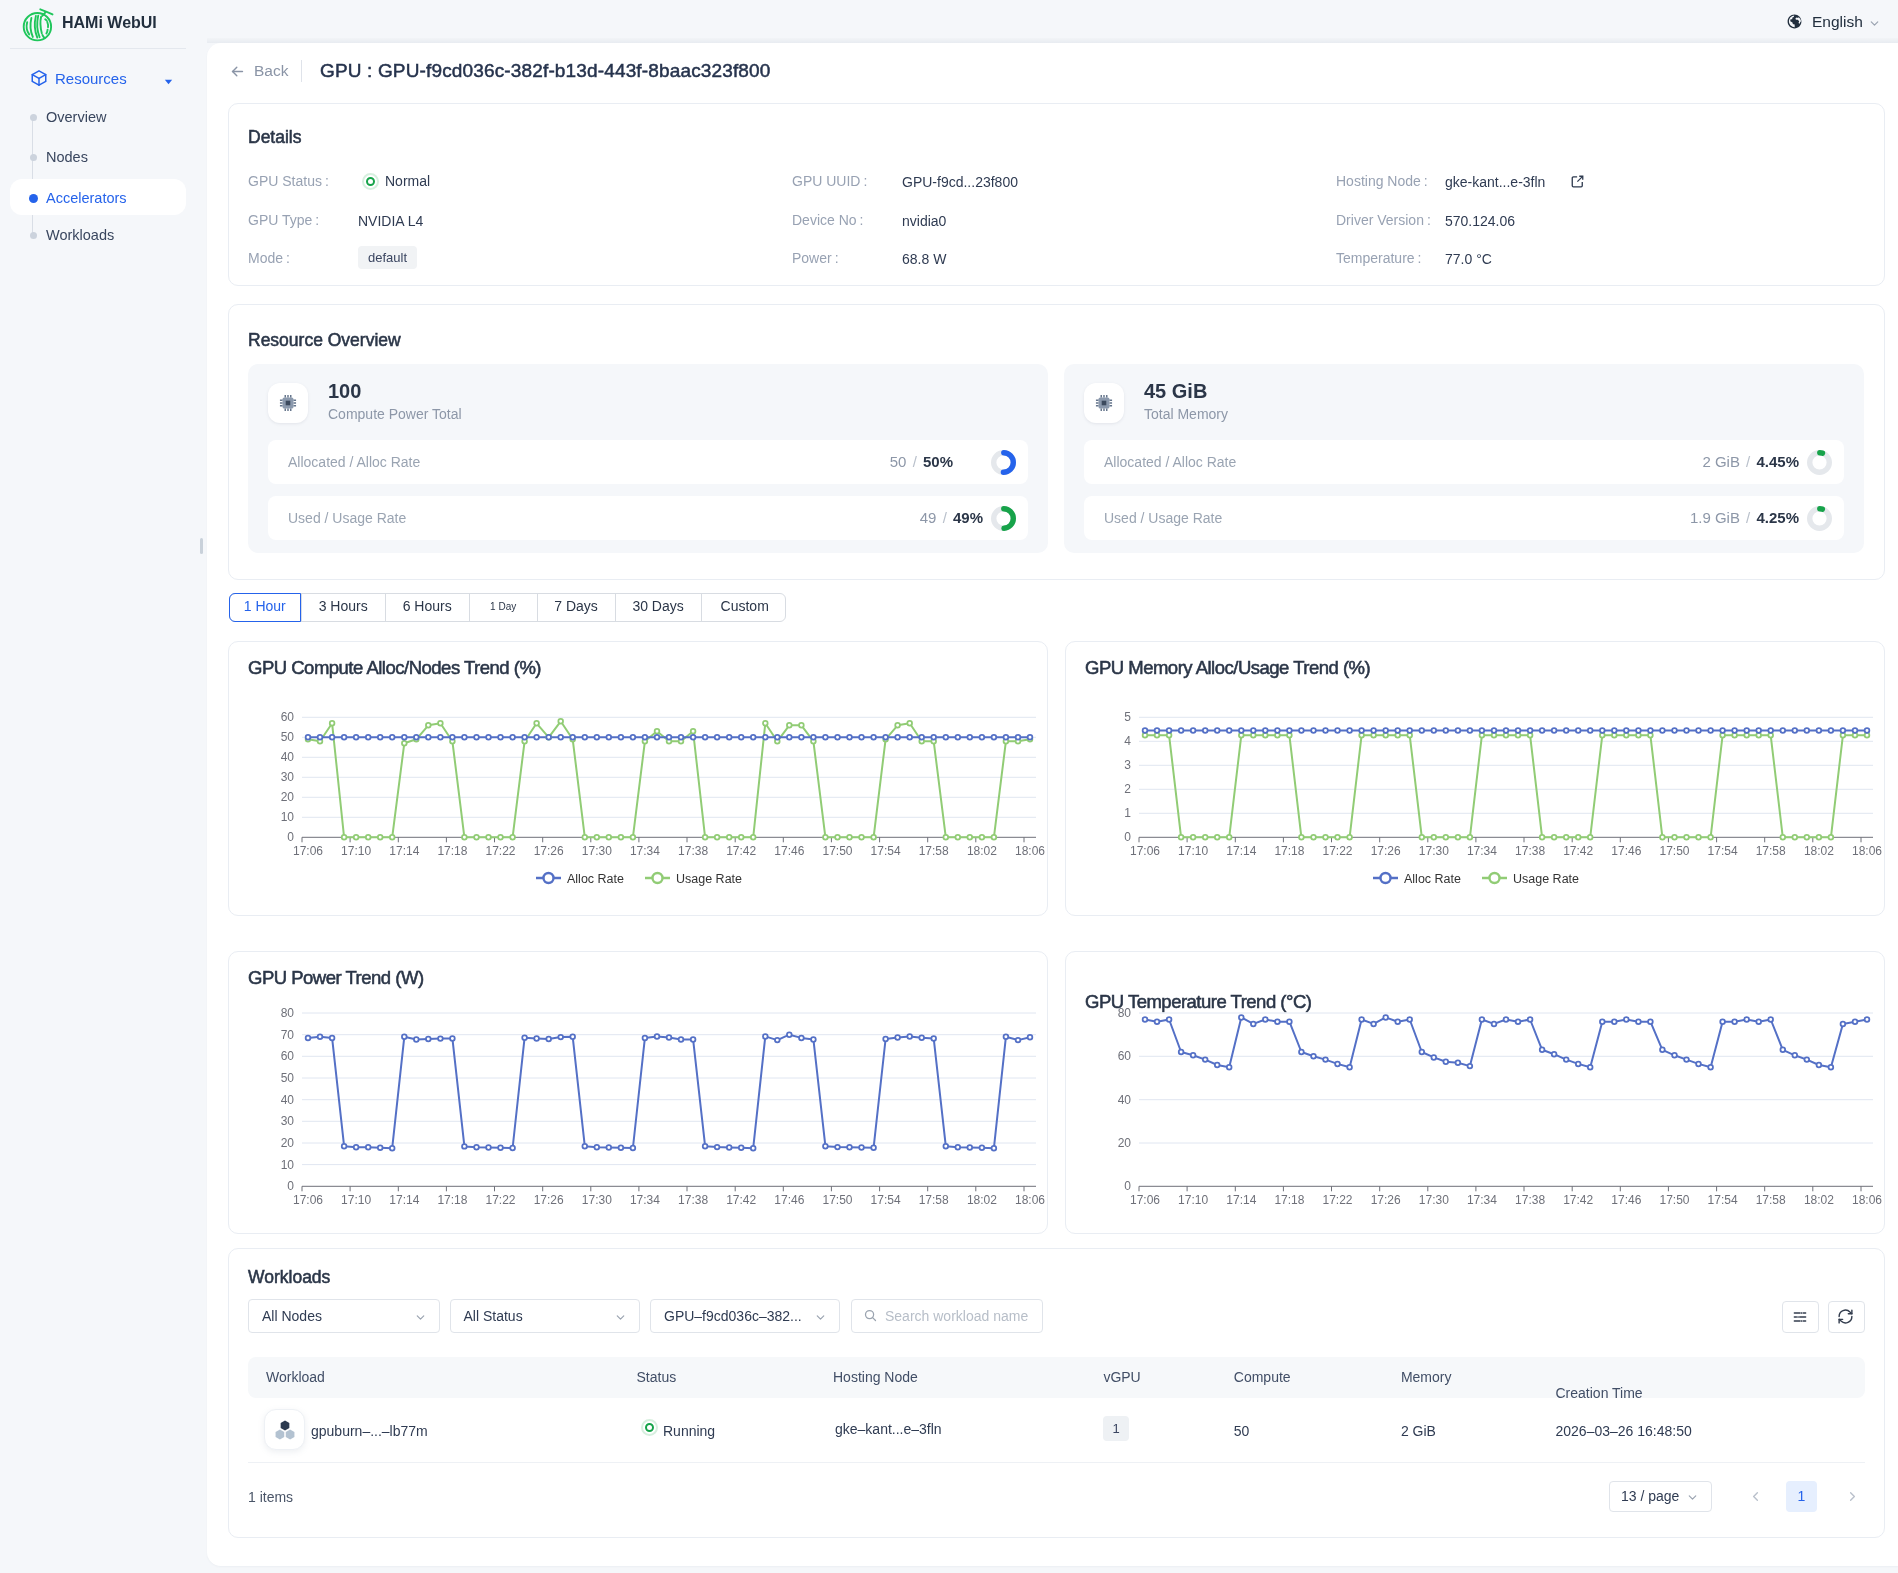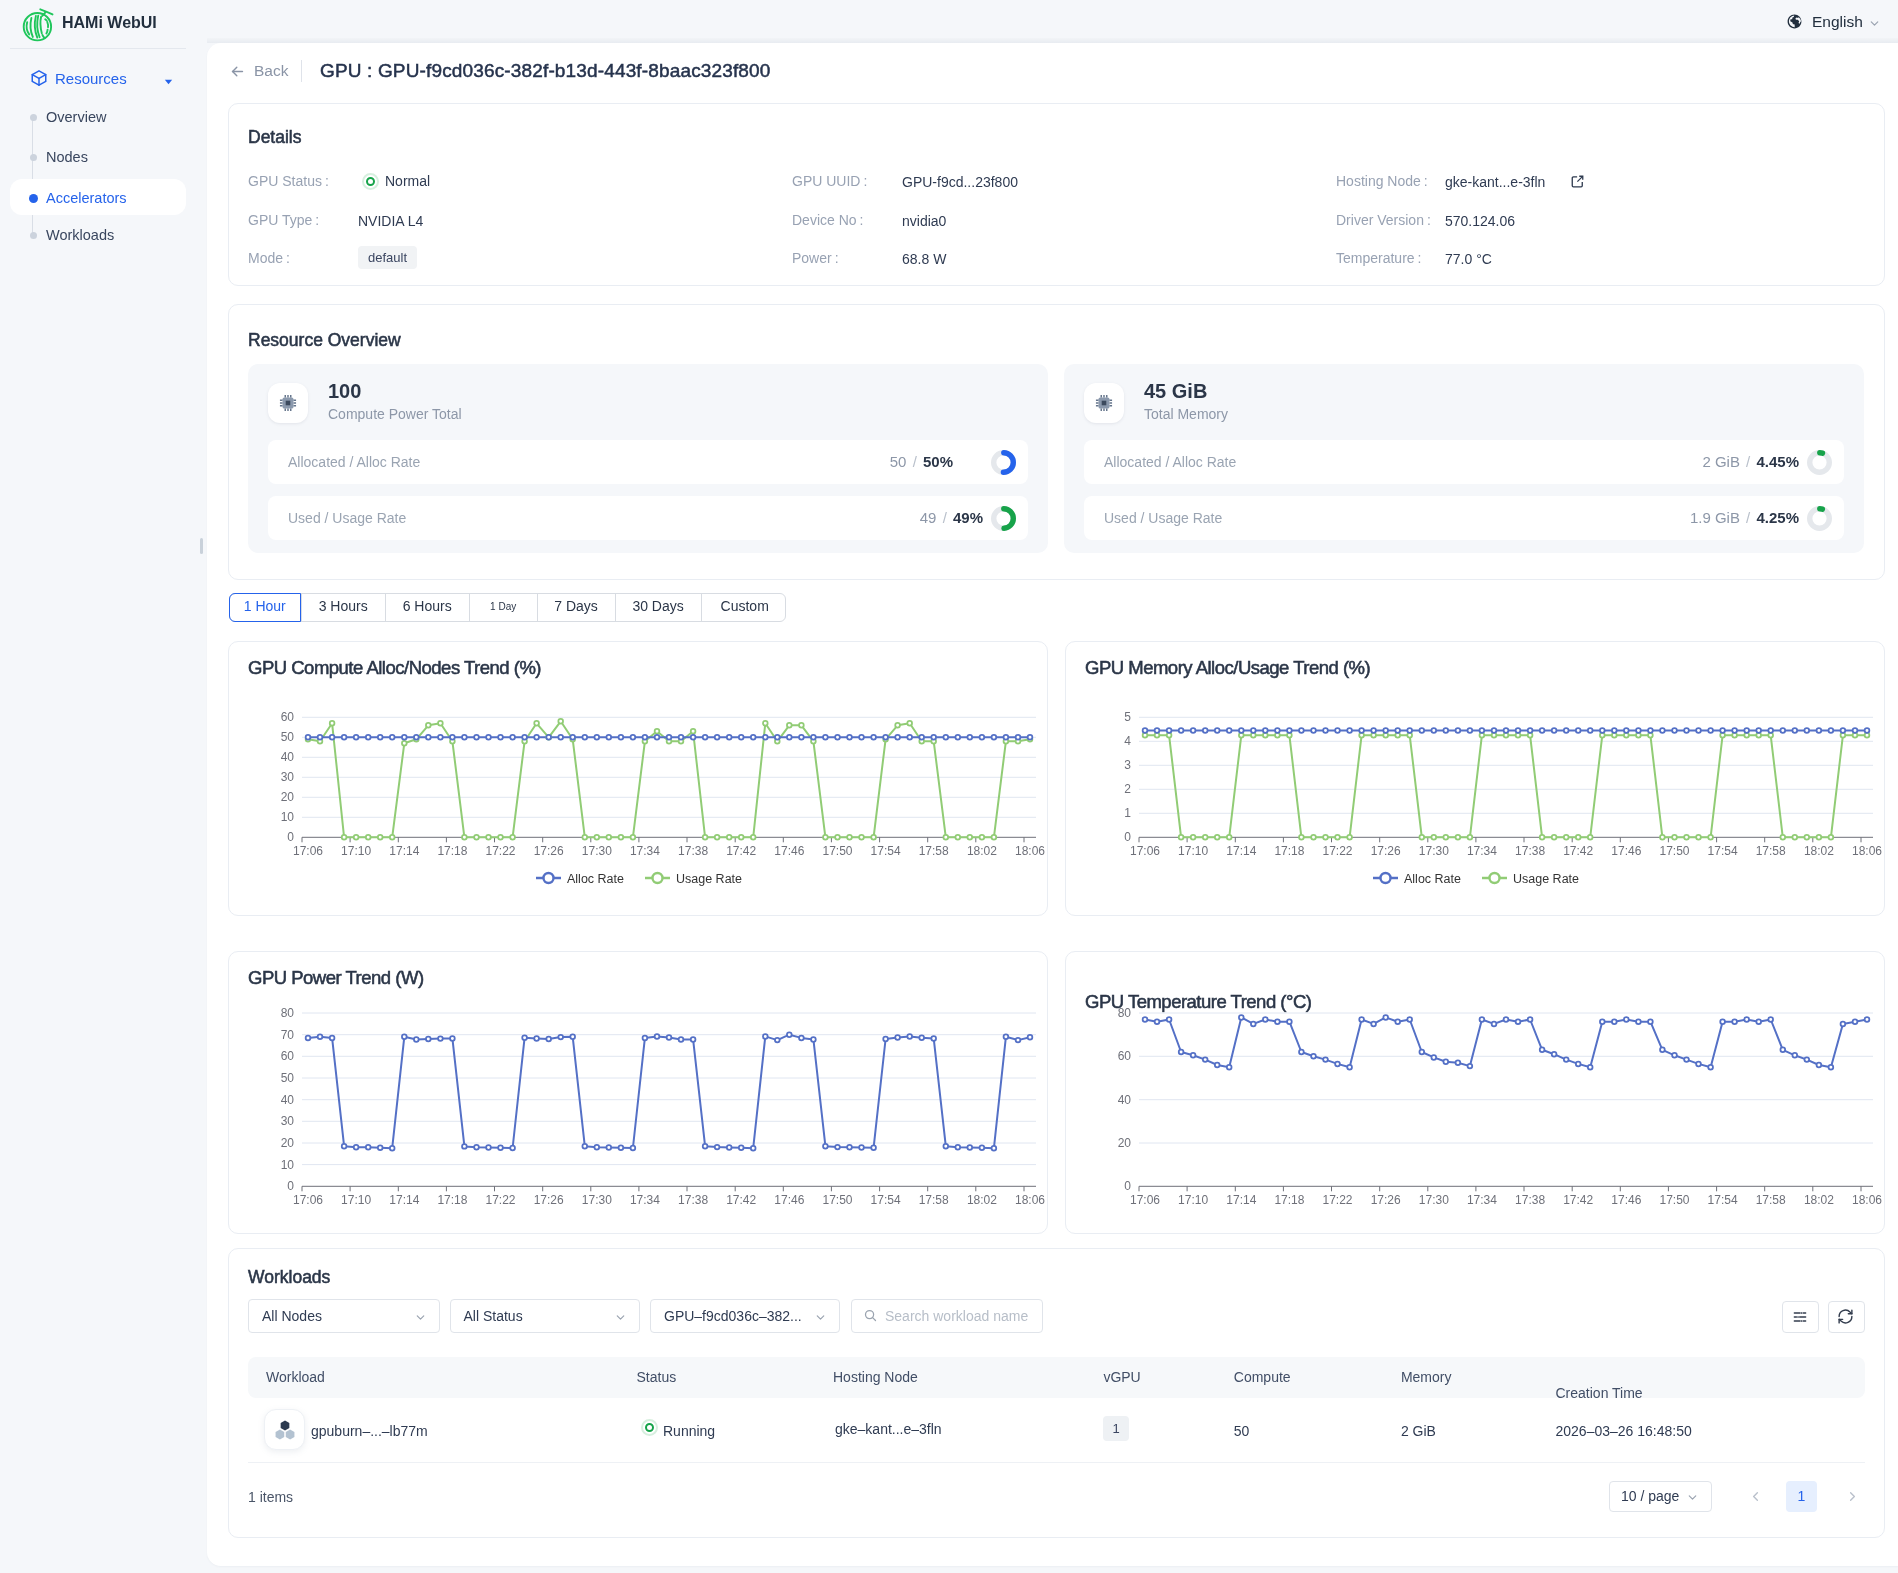--- a/index.html
+++ b/index.html
@@ -801,21 +801,21 @@
 <div class="abs" style="left:641px;top:1418px;"><span style="position:relative;display:inline-block;width:17px;height:17px;vertical-align:-3.5px;"><span style="position:absolute;inset:0;border-radius:50%;border:2.4px solid #d7efdf;box-sizing:border-box;"></span><span style="position:absolute;left:4.0px;top:4.0px;width:9.0px;height:9.0px;border-radius:50%;background:#fff;border:2.8px solid #16a34a;box-sizing:border-box;"></span></span></div>
 <div class="abs" style="left:663px;top:1423px;font-size:14px;color:#2f3b52;">Running</div>
 <div class="abs" style="left:835px;top:1421px;font-size:14px;color:#2f3b52;">gke–kant...e–3fln</div>
 <div class="abs" style="left:1103px;top:1416px;width:26px;height:25px;background:#eef1f4;border-radius:4px;line-height:25px;text-align:center;font-size:13px;color:#3a4560;">1</div>
 <div class="abs" style="left:1233.8px;top:1423px;font-size:14px;color:#2f3b52;">50</div>
 <div class="abs" style="left:1400.9px;top:1423px;font-size:14px;color:#2f3b52;">2 GiB</div>
 <div class="abs" style="left:1555.5px;top:1423px;font-size:14px;color:#2f3b52;">2026–03–26 16:48:50</div>
 <div class="abs" style="left:248px;top:1462px;width:1617px;height:1px;background:#eef1f5;"></div>
 <div class="abs" style="left:248px;top:1489px;font-size:14px;color:#4a5568;">1 items</div>
 <div class="abs" style="left:1609px;top:1481px;width:103px;height:31px;border:1px solid #e0e4ea;border-radius:4px;background:#fff;"></div>
-<div class="abs" style="left:1621px;top:1488px;font-size:14px;color:#2f3b52;">10 / page</div>
+<div class="abs" style="left:1621px;top:1488px;font-size:14px;color:#2f3b52;">13 / page</div>
 <div class="abs" style="left:1686px;top:1490px;"><svg width="13" height="13" viewBox="0 0 24 24" fill="none" stroke="#9aa3b0" stroke-width="2.2" stroke-linecap="round" stroke-linejoin="round">
       <path d="m6 9 6 6 6-6"></path>
     </svg></div>
 <div class="abs" style="left:1748px;top:1489px;"><svg width="15" height="15" viewBox="0 0 24 24" fill="none" stroke="#b9c0cb" stroke-width="2.2" stroke-linecap="round" stroke-linejoin="round">
       <path d="m15 18-6-6 6-6"></path>
     </svg></div>
 <div class="abs" style="left:1786px;top:1481px;width:31px;height:31px;background:#e6effe;border-radius:4px;line-height:31px;text-align:center;font-size:14px;color:#2563eb;">1</div>
 <div class="abs" style="left:1845px;top:1489px;"><svg width="15" height="15" viewBox="0 0 24 24" fill="none" stroke="#b9c0cb" stroke-width="2.2" stroke-linecap="round" stroke-linejoin="round">
       <path d="m9 18 6-6-6-6"></path>
     </svg></div>

